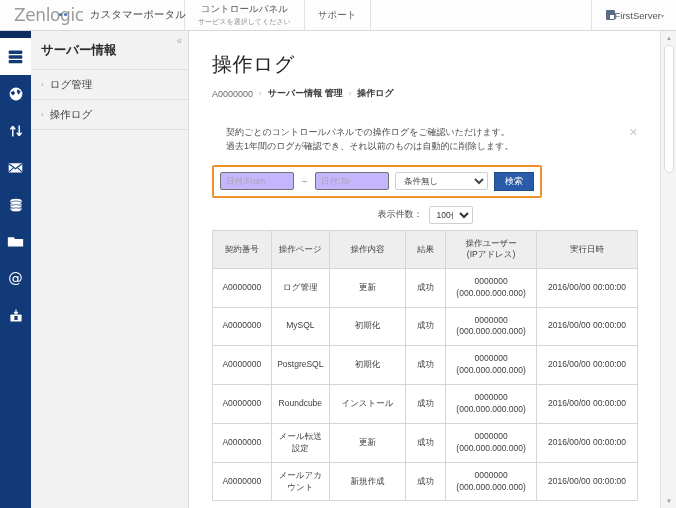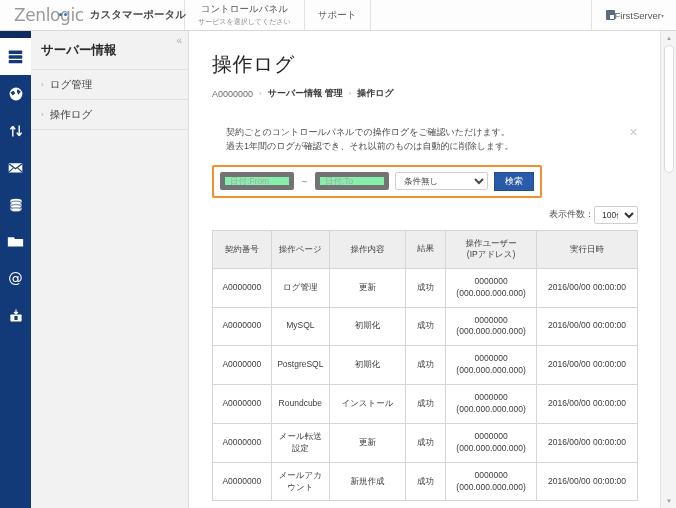--- a/index.html
+++ b/index.html
@@ -23,21 +23,21 @@
   }
   .brand-logo {
     font-size:17px; color:#9a9a9a; letter-spacing:-0.4px;
     font-family:"DejaVu Sans", sans-serif; position:relative; line-height:1;
   }
   .brand-dots { position:absolute; top:-5px; left:45px; }
   .brand-dots i {
     display:inline-block; width:3px; height:3px; border-radius:50%;
     background:#3a6fb5; margin-right:2px;
   }
-  .brand-sub { font-size:10.5px; color:#4a4a4a; font-weight:bold; white-space:nowrap;}
+  .brand-sub { font-size:10.5px; color:#4a4a4a; font-weight:normal; white-space:nowrap;}
 
   .navtab {
     display:flex; flex-direction:column; align-items:center; justify-content:center;
     padding:0 13px; border-right:1px solid #e2e2e2; cursor:pointer;
     min-width:66px;
   }
   .navtab .t1 { font-size:9.5px; color:#55565a; white-space:nowrap; }
   .navtab .t2 { font-size:7px; color:#8b8c90; white-space:nowrap; margin-top:1px;}
   .navspacer { flex:1; border-right:1px solid #e2e2e2; }
   .navuser {
@@ -110,39 +110,39 @@
     position:absolute; right:0; top:2px; color:#c9c9c9; font-size:11px; cursor:pointer;
     line-height:1;
   }
 
   .filterbar {
     margin-top:11px; border:2px solid #f0912d; border-radius:2px;
     padding:5px 6px; display:flex; align-items:center; gap:6px;
     width:330px; background:#fff;
   }
   .finput {
-    width:74px; height:18px; border:5px solid #737373; border-radius:2px;
-    font-size:8.5px; color:#333; padding:0 5px; background:#86efac;
+    width:74px; height:18px; border:1px solid #737373; border-radius:2px;
+    font-size:8.5px; color:#333; padding:0 5px; background:#c4b5fd;
     font-family:"Liberation Sans", sans-serif;
   }
   .finput::placeholder { color:#a6a6a6; }
   .tilde { font-size:9px; color:#6f6f6f; }
   .fselect {
     flex:1; height:18px; border:1px solid #cfcfcf; border-radius:2px;
     font-size:8.5px; color:#4a4a4a; padding:0 4px; background:#fff;
     font-family:"Liberation Sans", sans-serif;
   }
   .searchbtn {
     height:19px; padding:0 10px; background:#2a5ba8; color:#fff;
     border:1px solid #234c8c; border-radius:0; font-size:9px; cursor:pointer;
     font-family:"Liberation Sans", sans-serif; white-space:nowrap;
   }
 
   .countrow {
-    display:flex; justify-content:flex-end; align-items:center; 
+    display:flex; justify-content:center; align-items:center; gap:6px;
     margin-top:8px; font-size:9px; color:#4d4d4d;
   }
   .countrow.bottom { margin-top:10px; }
   .countselect {
     width:44px; height:18px; border:1px solid #cfcfcf; border-radius:2px;
     font-size:8.5px; color:#333; background:#fff; padding:0 3px;
     font-family:"Liberation Sans", sans-serif;
   }
 
   table.logtable {
@@ -157,21 +157,21 @@
   table.logtable td {
     border:1px solid #d6d6d6; font-size:8.5px; color:#3d3d3d;
     padding:7px 5px; line-height:1.4; text-align:center; vertical-align:middle;
   }
   td.c-num { text-align:left; color:#4a4a4a; width:58px; }
   td.c-page { text-align:left; width:58px; }
   td.c-result { color:#5d9e5d; width:40px; }
   td.c-user { width:90px; }
   td.c-date { width:100px; white-space:nowrap; }
   th.h-num{width:58px;} th.h-page{width:58px;} th.h-act{width:75px;}
-  th.h-res{width:40px;font-family:Liberation Mono, monospace;} th.h-user{width:90px;} th.h-date{width:100px;}
+  th.h-res{width:40px;} th.h-user{width:90px;} th.h-date{width:100px;}
 
   
   .scroll-track {
     position:absolute; top:31px; right:0; width:16px; height:477px;
     background:#f4f4f4; border-left:1px solid #e3e3e3;
   }
   .scroll-arrow {
     position:absolute; left:0; width:16px; height:14px;
     display:flex; align-items:center; justify-content:center;
     font-size:6px; color:#9d9d9d;

